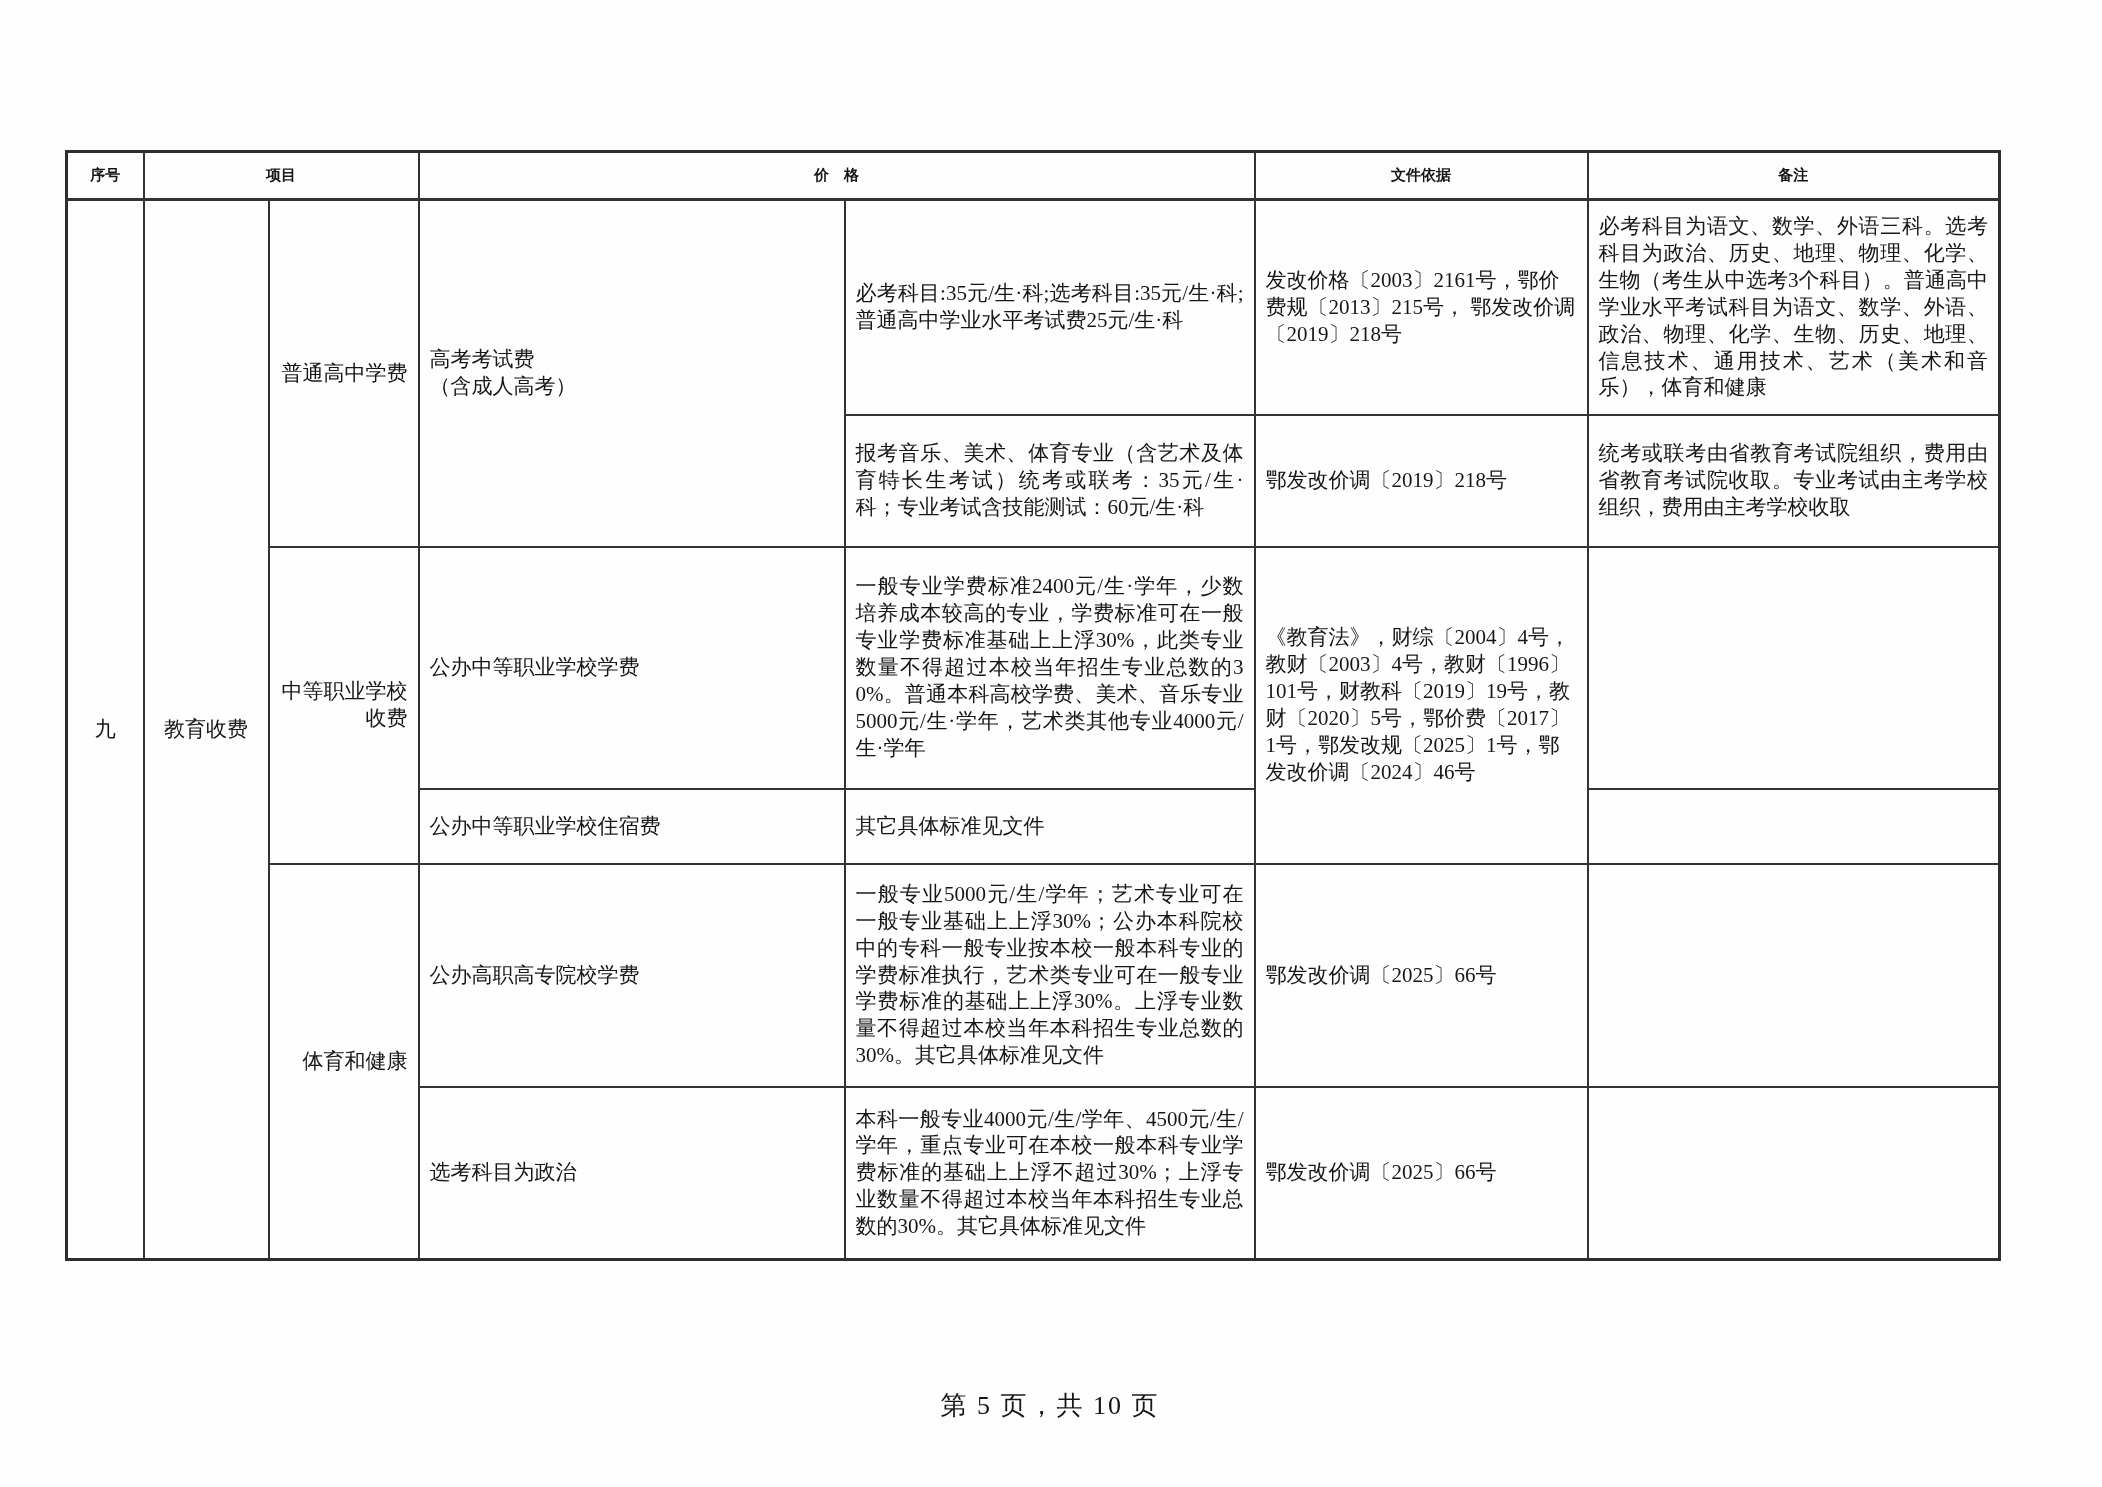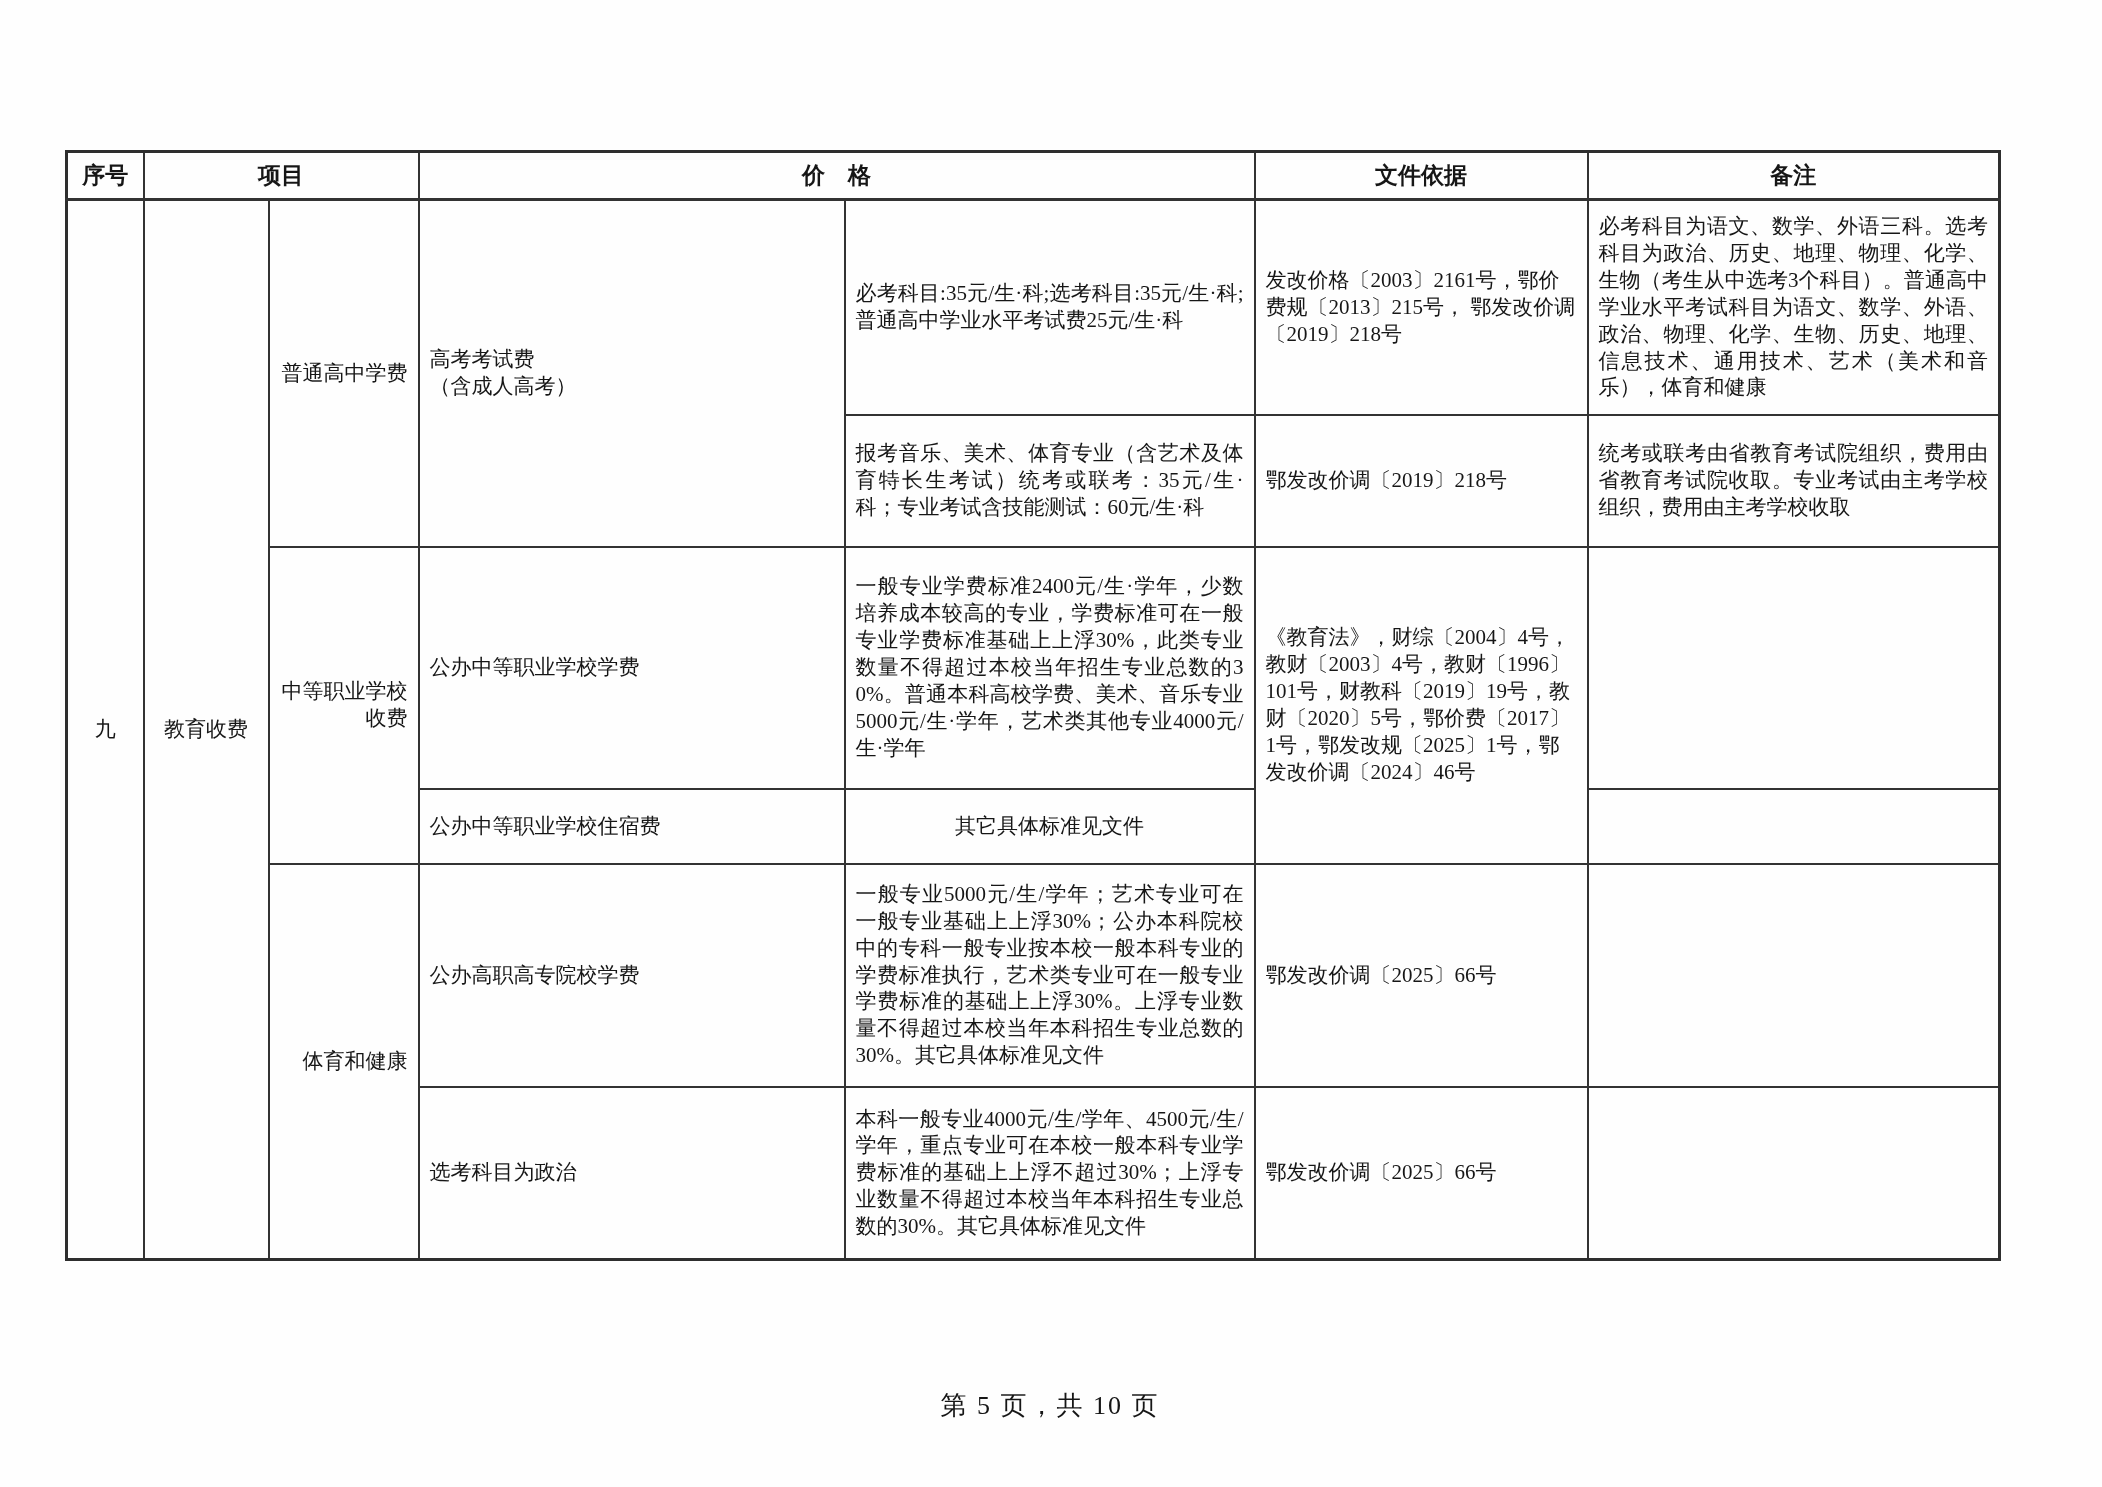--- a/index.html
+++ b/index.html
@@ -30,21 +30,21 @@
     padding: 4px 10px;
     font-size: 21px;
     line-height: 1.28;
     color: #161616;
     vertical-align: middle;
     word-break: break-all;
     overflow: hidden;
   }
   .fee-table th {
     font-weight: bold;
-    font-size: 23px;
+    font-size: 15px;
     text-align: center;
     padding: 4px 6px;
     border-bottom-width: 3px;
   }
   tr.hdr      { height: 48px; }
   tr.r1       { height: 215px; }
   tr.r2       { height: 132px; }
   tr.r3       { height: 242px; }
   tr.r4       { height: 75px; }
   tr.r5       { height: 223px; }
@@ -112,21 +112,21 @@
       <td rowspan="2" class="c-group">中等职业学校
 收费</td>
       <td class="c-fee">公办中等职业学校学费</td>
       <td class="c-price">一般专业学费标准2400元/生·学年，少数培养成本较高的专业，学费标准可在一般专业学费标准基础上上浮30%，此类专业数量不得超过本校当年招生专业总数的30%。普通本科高校学费、美术、音乐专业5000元/生·学年，艺术类其他专业4000元/生·学年</td>
       <td rowspan="2" class="c-doc">《教育法》，财综〔2004〕4号，教财〔2003〕4号，教财〔1996〕101号，财教科〔2019〕19号，教财〔2020〕5号，鄂价费〔2017〕1号，鄂发改规〔2025〕1号，鄂发改价调〔2024〕46号</td>
       <td class="c-remark"></td>
     </tr>
 
     <tr class="r4">
       <td class="c-fee">公办中等职业学校住宿费</td>
-      <td class="c-price c-center" style="text-align:center">其它具体标准见文件</td>
+      <td class="c-price c-center" style="text-align:left">其它具体标准见文件</td>
       <td class="c-remark"></td>
     </tr>
 
     <tr class="r5">
       <td rowspan="2" class="c-group">体育和健康</td>
       <td class="c-fee">公办高职高专院校学费</td>
       <td class="c-price">一般专业5000元/生/学年；艺术专业可在一般专业基础上上浮30%；公办本科院校中的专科一般专业按本校一般本科专业的学费标准执行，艺术类专业可在一般专业学费标准的基础上上浮30%。上浮专业数量不得超过本校当年本科招生专业总数的30%。其它具体标准见文件</td>
       <td class="c-doc">鄂发改价调〔2025〕66号</td>
       <td class="c-remark"></td>
     </tr>

